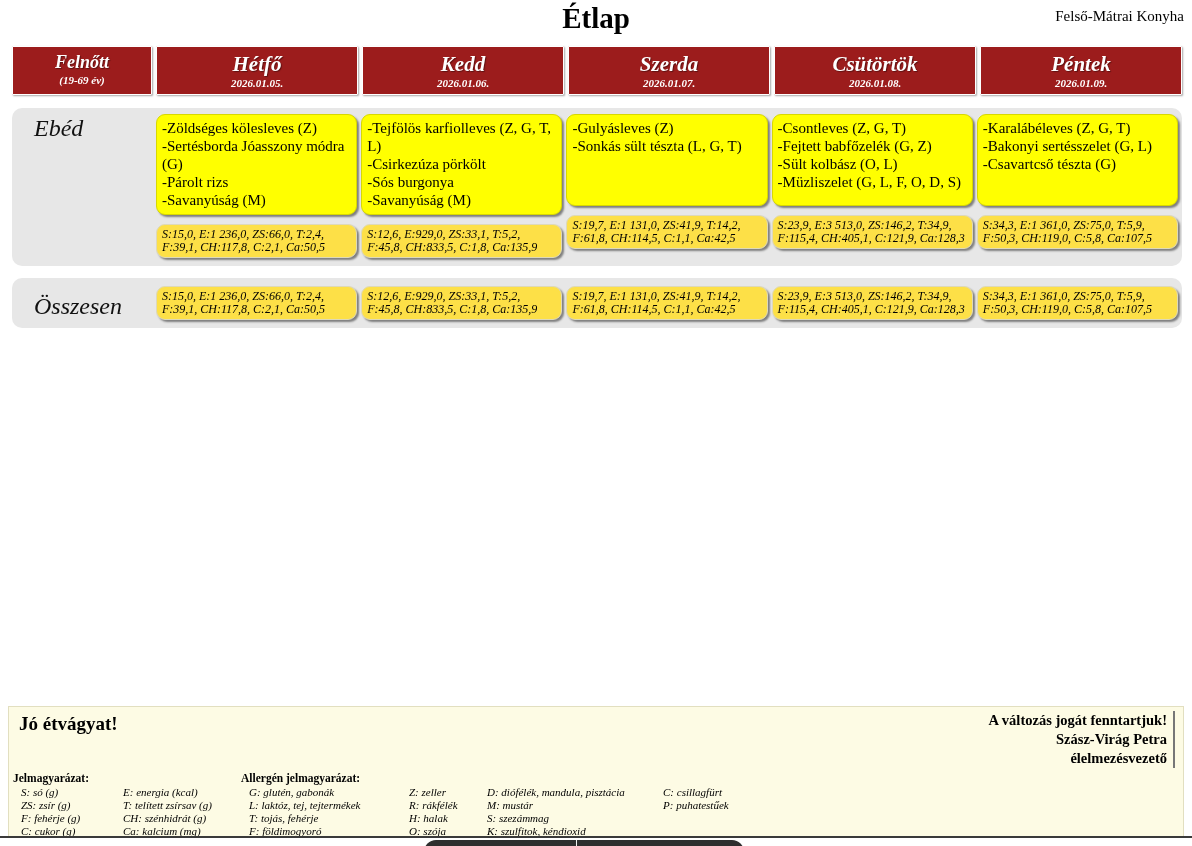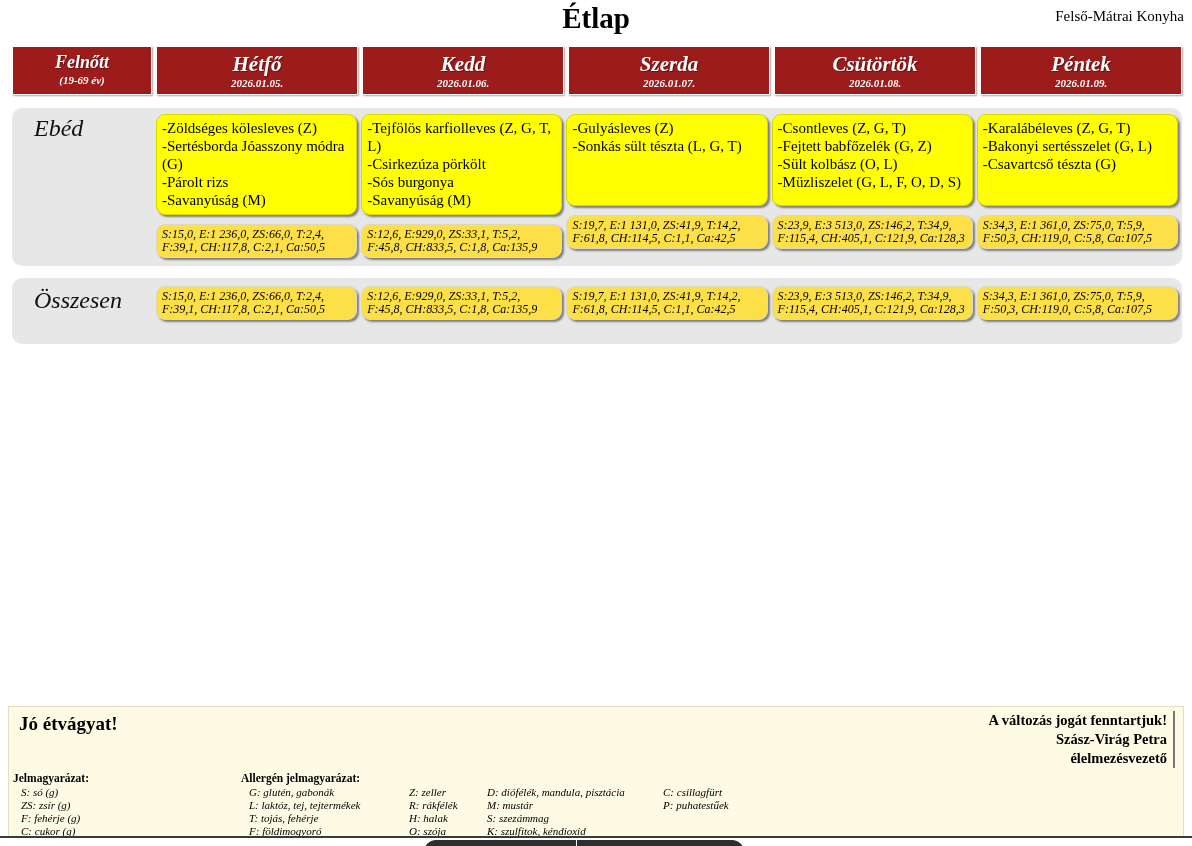--- a/index.html
+++ b/index.html
@@ -143,22 +143,22 @@
     font-style: italic;
     font-size: 12px;
     line-height: 12.5px;
     color: #000;
     min-height: 27px;
   }
 
   
   .band.totals {
     margin-top: 12px;
-    padding: 8px 4px 24px 4px;
-    align-items: flex-start;
+    padding: 8px 4px 8px 4px;
+    align-items: flex-end;
   }
   .band.totals .band-label-cell { align-items: center; }
   .band.totals .nutri-box { margin-top: 0; }
 
   
   .footer {
     position: absolute;
     left: 8px;
     top: 706px;
     width: 1176px;
@@ -383,20 +383,26 @@
   <div class="legends">
     <div class="legend-block legend-nutri">
       <div class="legend-title">Jelmagyarázat:</div>
       <div class="legend-cols">
         <div class="legend-col">
           <div class="legend-item">S: só (g)</div>
           <div class="legend-item">ZS: zsír (g)</div>
           <div class="legend-item">F: fehérje (g)</div>
           <div class="legend-item">C: cukor (g)</div>
         </div>
+        <div class="legend-col">
+          <div class="legend-item">E: energia (kcal)</div>
+          <div class="legend-item">T: telített zsírsav (g)</div>
+          <div class="legend-item">CH: szénhidrát (g)</div>
+          <div class="legend-item">Ca: kalcium (mg)</div>
+        </div>
       </div>
     </div>
 
     <div class="legend-block legend-allergen">
       <div class="legend-title">Allergén jelmagyarázat:</div>
       <div class="legend-cols">
         <div class="legend-col c0">
           <div class="legend-item">G: glutén, gabonák</div>
           <div class="legend-item">L: laktóz, tej, tejtermékek</div>
           <div class="legend-item">T: tojás, fehérje</div>

